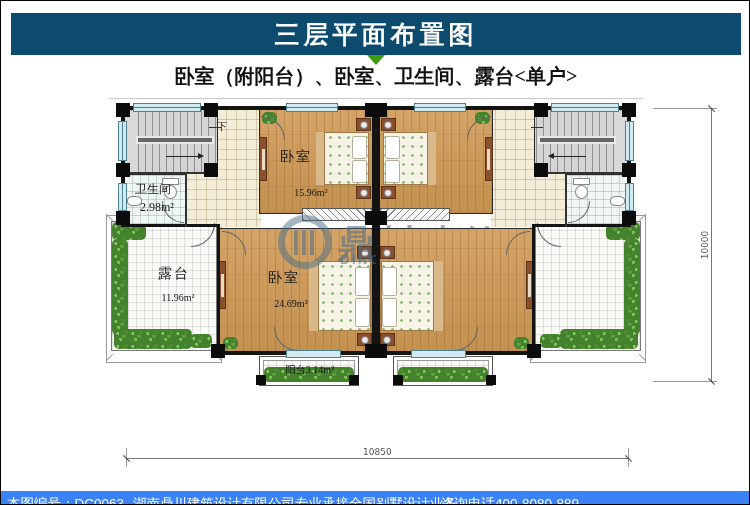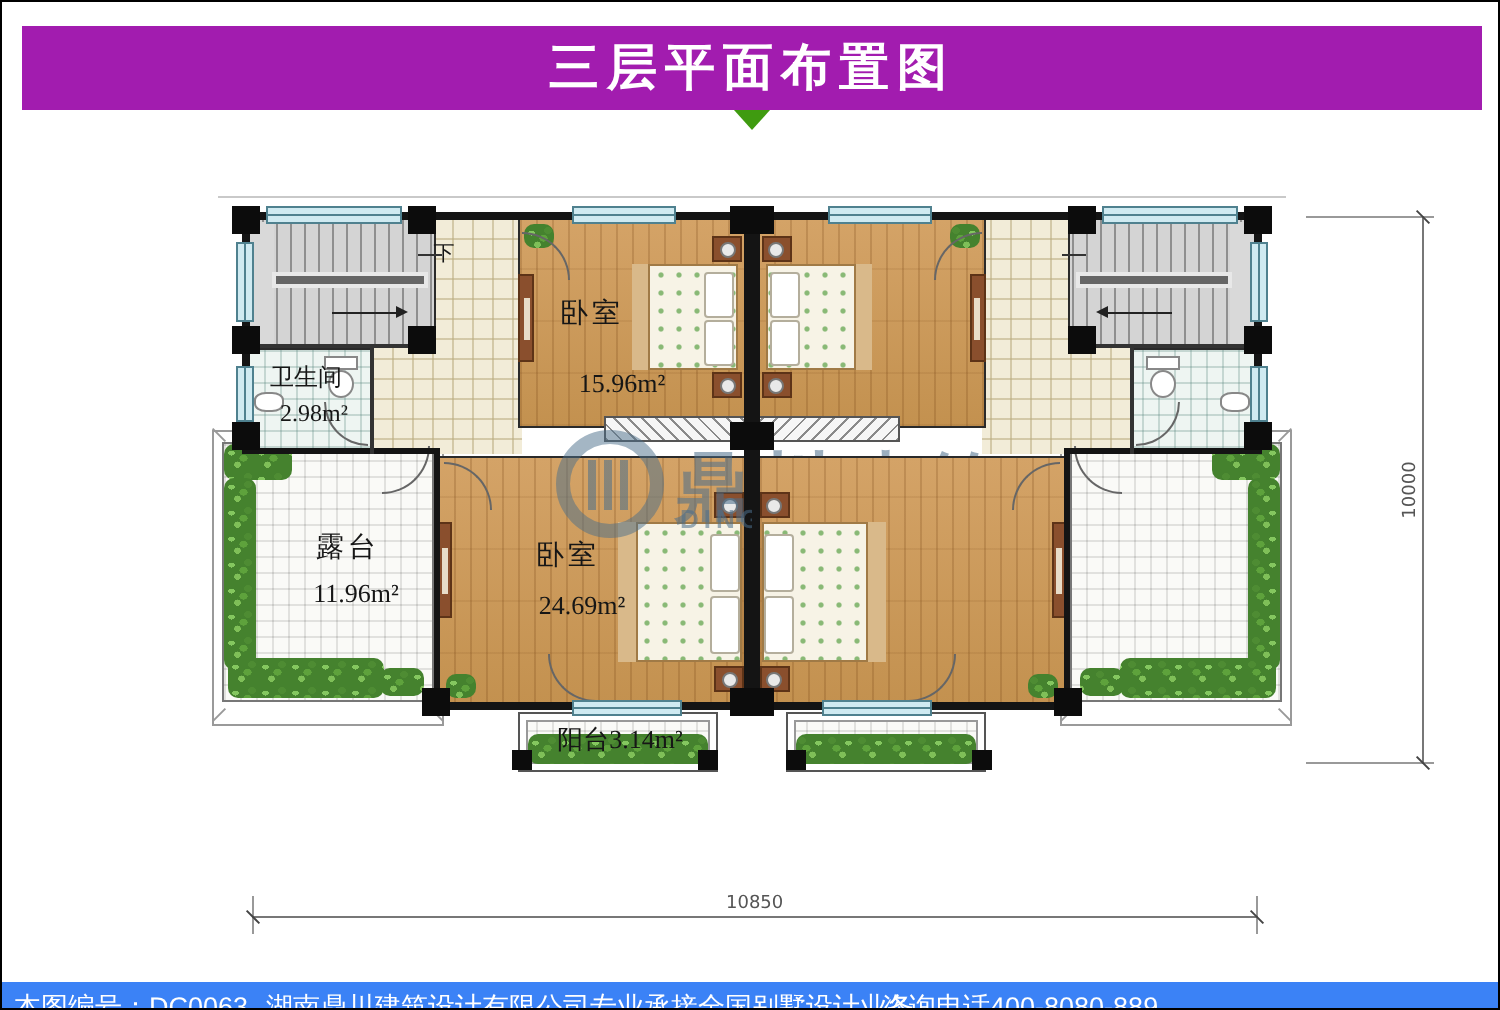--- a/index.html
+++ b/index.html
@@ -1,20 +1,20 @@
 <!DOCTYPE html>
 <html><head>
 <meta charset="utf-8">
 <style>
   html,body{margin:0;padding:0;background:#fff;}
   .page{position:relative;width:750px;height:505px;background:#fff;box-sizing:border-box;
         border:1px solid #000;overflow:hidden;font-family:"Liberation Sans",sans-serif;}
   .abs{position:absolute;}
   
-  .hbar{position:absolute;left:10px;top:12px;width:730px;height:42px;background:#a21caf;
+  .hbar{position:absolute;left:10px;top:12px;width:730px;height:42px;background:#0c4a6e;
         color:#fff;text-align:center;line-height:42px;font-size:25px;font-weight:bold;letter-spacing:4px;}
   .tri{position:absolute;left:366px;top:54px;width:0;height:0;
        border-left:9px solid transparent;border-right:9px solid transparent;border-top:10px solid #3F9B10;}
   .subtitle{position:absolute;left:0;top:62px;width:750px;text-align:center;
         font-size:20px;font-weight:bold;color:#111;font-family:"Liberation Serif",serif;}
   
   .unit{position:absolute;left:105px;top:100px;width:270px;height:295px;}
   .unit.right{left:375px;transform:scaleX(-1);}
   
   .wood{background:
@@ -60,21 +60,21 @@
   .pil{background:#fff;border:1px solid #b4ae9c;border-radius:2px;}
   .nstand{background:#8a4f2d;border:1px solid #5d3317;box-sizing:border-box;}
   .lamp{position:absolute;left:3px;top:2px;width:8px;height:8px;border-radius:50%;
         background:#e9e9e9;border:1px solid #777;box-sizing:border-box;}
   .rail2{box-sizing:border-box;border:1px solid #555;box-shadow:inset 0 0 0 3px #fff, inset 0 0 0 4px #999;}
   .diag{background:#999;height:1px;}
   
   .lbl{position:absolute;transform:translate(-50%,-50%);white-space:nowrap;color:#161616;
        font-family:"Liberation Serif",serif;}
   .rname{font-size:14px;letter-spacing:2px;}
-  .rarea{font-size:13px;}
+  .rarea{font-size:10px;}
   .small{font-size:12px;}
   .tiny{font-size:10.5px;}
   
   .wm{color:rgba(74,110,138,.55);font-weight:bold;}
   .wmcircle{position:absolute;left:277px;top:214px;width:54px;height:54px;border-radius:50%;
       border:7px solid rgba(74,110,138,.5);box-sizing:border-box;}
   .wmcircle:after{content:"";position:absolute;left:9px;top:8px;width:23px;height:25px;
       background:repeating-linear-gradient(90deg, rgba(74,110,138,.55) 0 4px, transparent 4px 8px);}
   
   .dimline{background:#777;}
@@ -87,20 +87,21 @@
 </style>
 </head>
 <body>
 
 <div class="page">
 
   <div class="hbar">
     <span>三层平面布置图</span>
   </div>
   <div class="tri"></div>
+  <div class="subtitle">卧室（附阳台）、卧室、卫生间、露台&lt;单户&gt;</div>
 
   <div class="abs" style="left:108px;top:97px;width:534px;height:1px;background:#c9c9c9;"></div>
 
   <div class="unit left">
 
     <div class="abs" style="left:0;top:114px;width:116px;height:148px;border:1px solid #9a9a9a;box-sizing:border-box;"></div>
     <div class="abs diag" style="left:-1px;top:116px;width:9px;transform:rotate(45deg);"></div>
     <div class="abs diag" style="left:-1px;top:256px;width:9px;transform:rotate(-45deg);"></div>
     <div class="abs diag" style="left:108px;top:256px;width:9px;transform:rotate(45deg);"></div>
 

